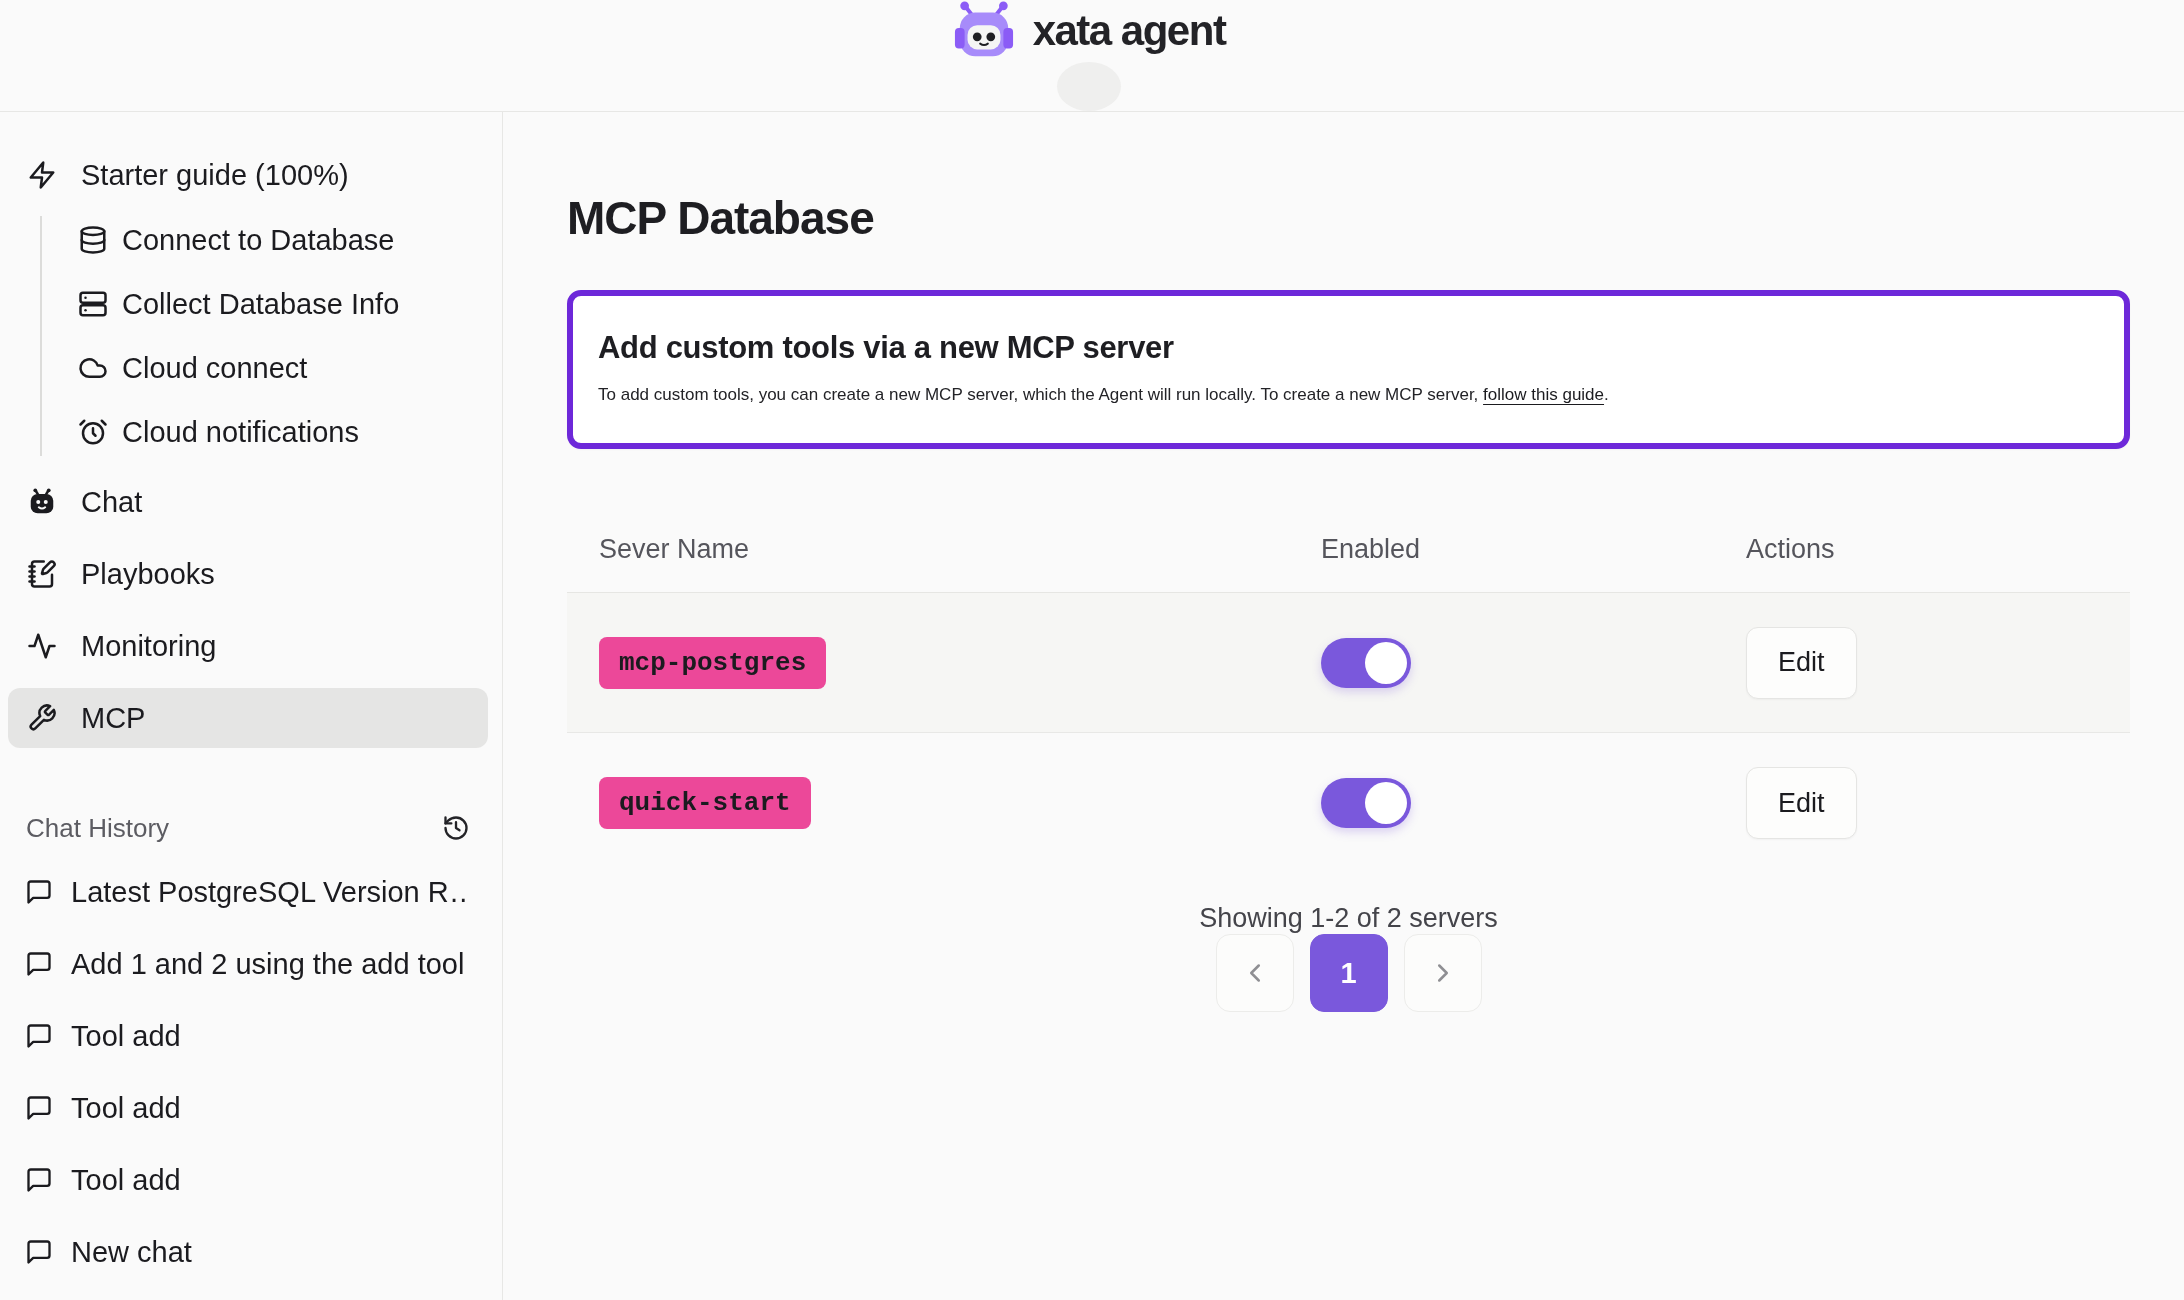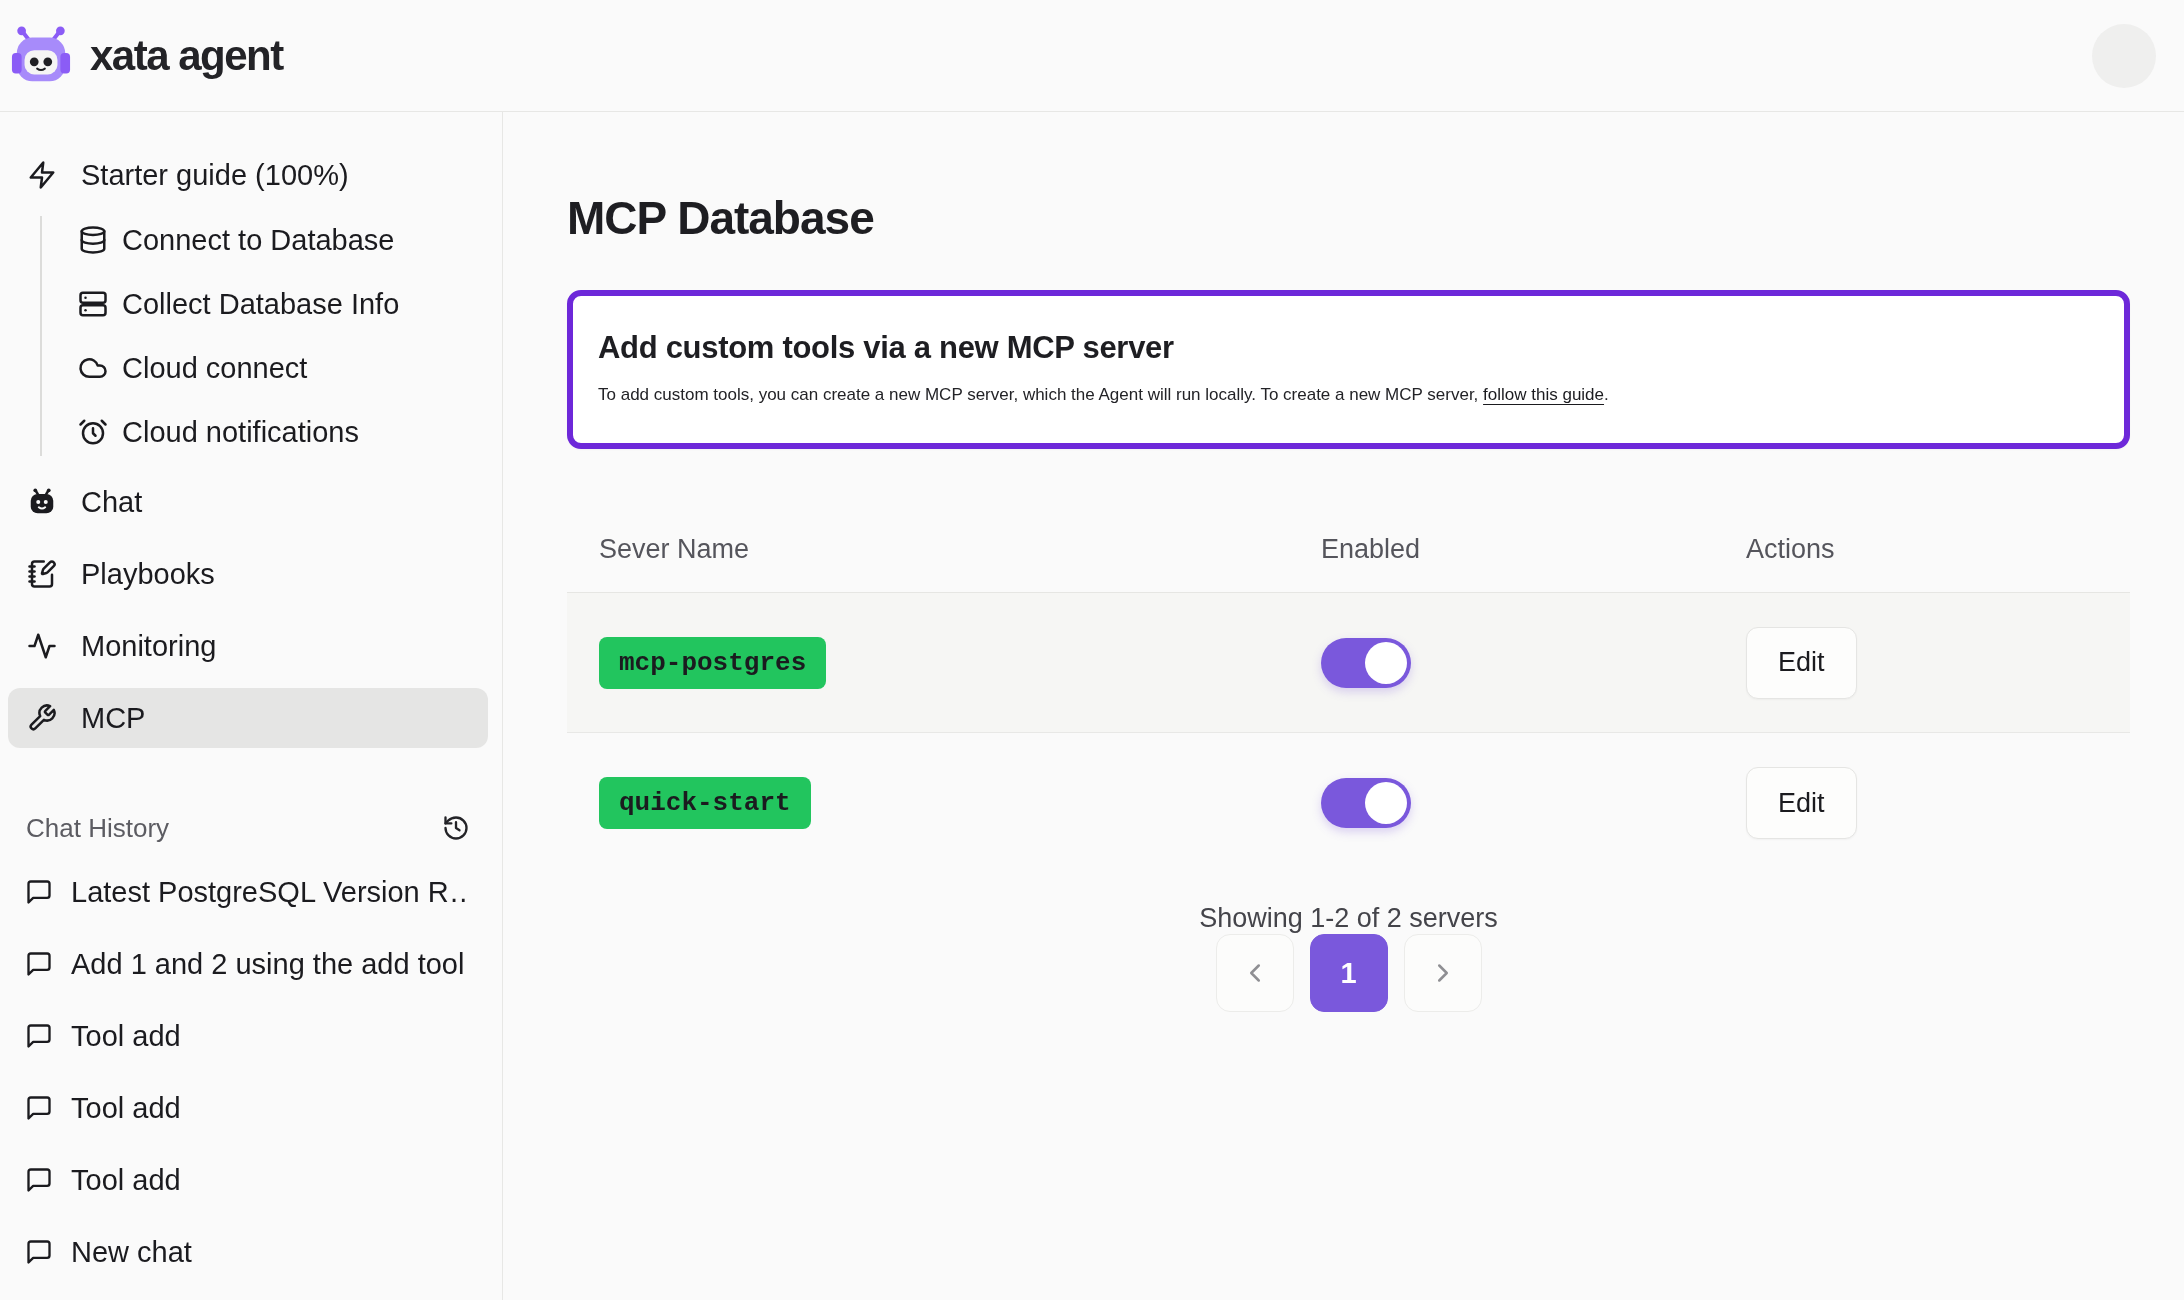--- a/index.html
+++ b/index.html
@@ -8,22 +8,23 @@
     font-family:"Liberation Sans", sans-serif;
     background:#fafafa;
     color:#1b1b1f;
     overflow:hidden;
   }
   
   .topbar {
     height:112px;
     border-bottom:1px solid #e7e7e5;
     display:flex; align-items:center; justify-content:space-between;
-    padding:0 28px 0 10px;
+    padding:0 28px 0 22px;
     background:#fafafa;
+    flex-direction:column;
   }
   .brand { display:flex; align-items:center; gap:18px; }
   .brand-name { font-size:42px; font-weight:800; letter-spacing:-1.5px; color:#232327; }
   .avatar { width:64px; height:64px; border-radius:50%; background:#efefee; }
 
   
   .layout { display:flex; height:1188px; }
   .sidebar {
     width:503px; flex-shrink:0;
     border-right:1px solid #e7e7e5;
@@ -92,21 +93,21 @@
   .t-row {
     display:grid; grid-template-columns:754px 425px 1fr;
     height:140px; align-items:center;
   }
   .t-row.alt { background:#f6f6f4; border-bottom:1px solid #e8e8e6; }
   .cell-name { padding-left:32px; }
   .chip {
     display:inline-block;
     font-family:"Liberation Mono", monospace;
     font-weight:700; font-size:26px; color:#1b1b1f;
-    background:#22c55e;
+    background:#ec4899;
     border-radius:8px;
     padding:11px 20px;
   }
   .toggle {
     width:90px; height:50px; border-radius:26px;
     background:#7a58dc; position:relative; cursor:pointer;
     box-shadow:0 4px 10px rgba(122,88,220,0.25);
   }
   .toggle .knob {
     position:absolute; top:4px; right:4px;

